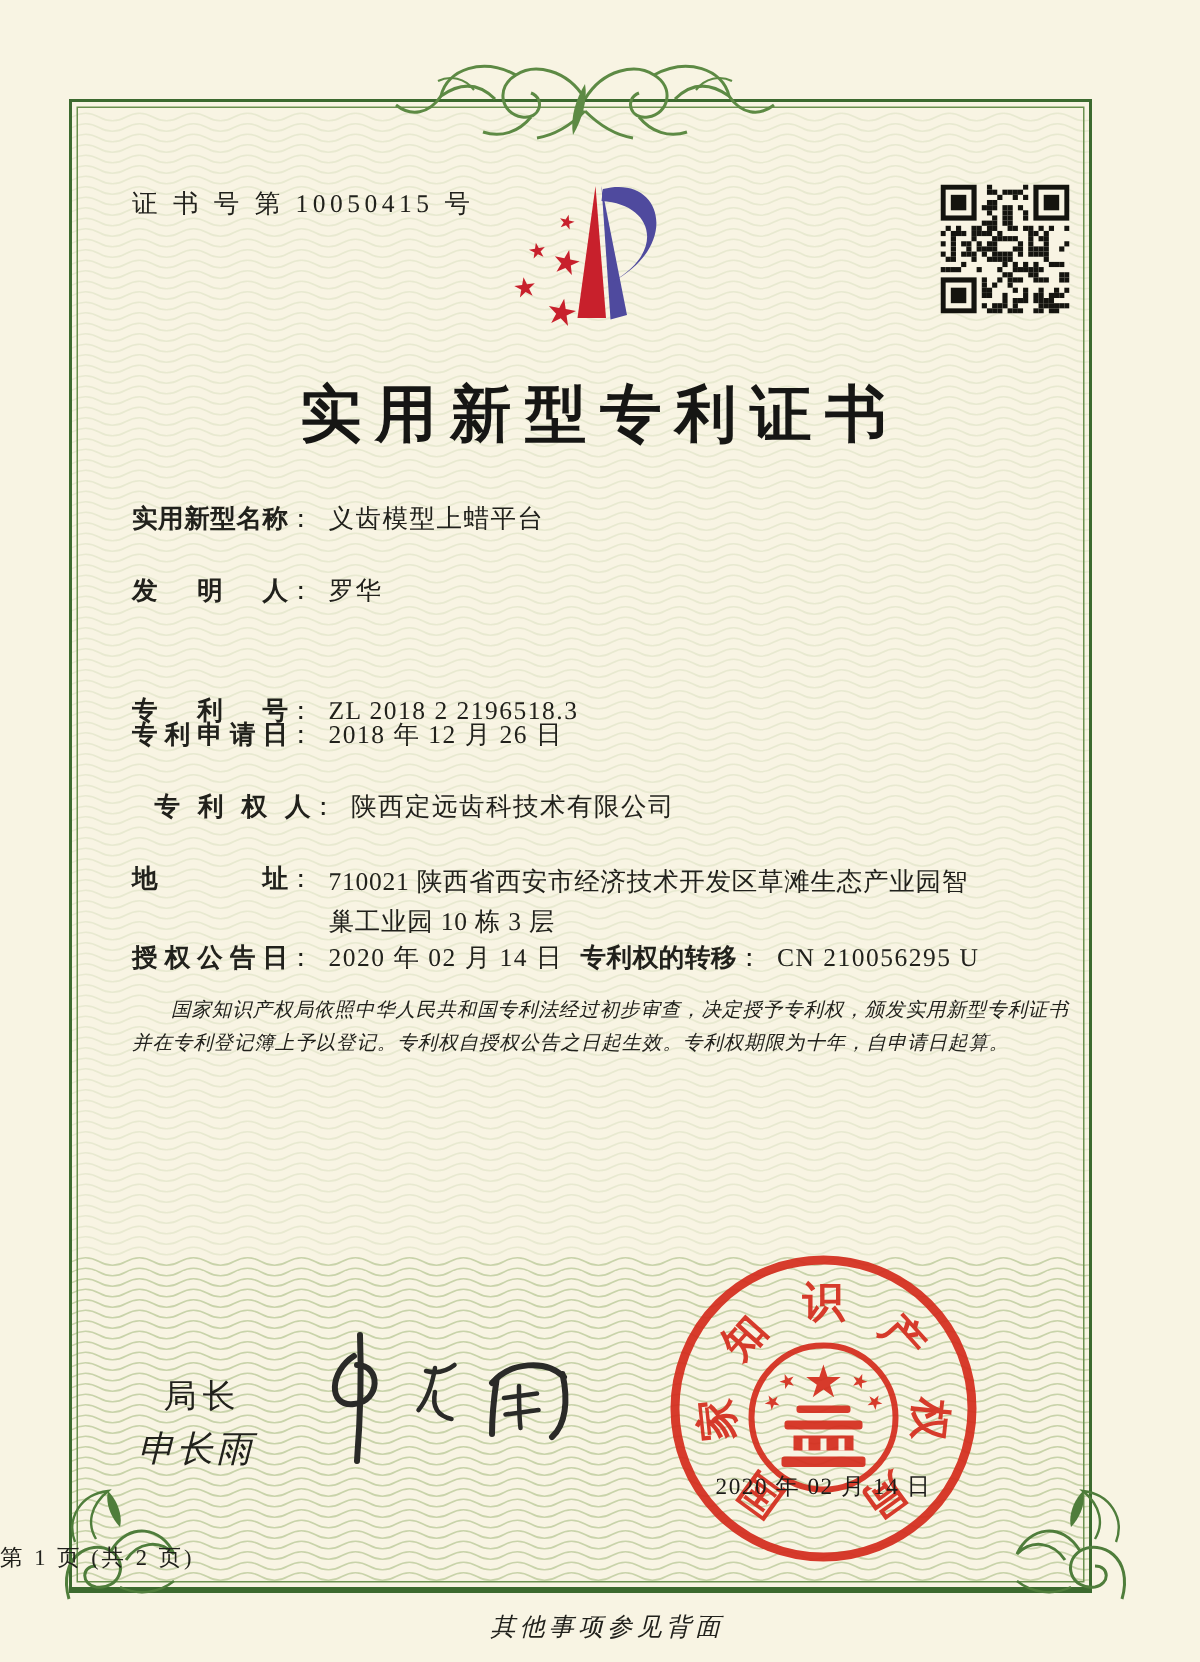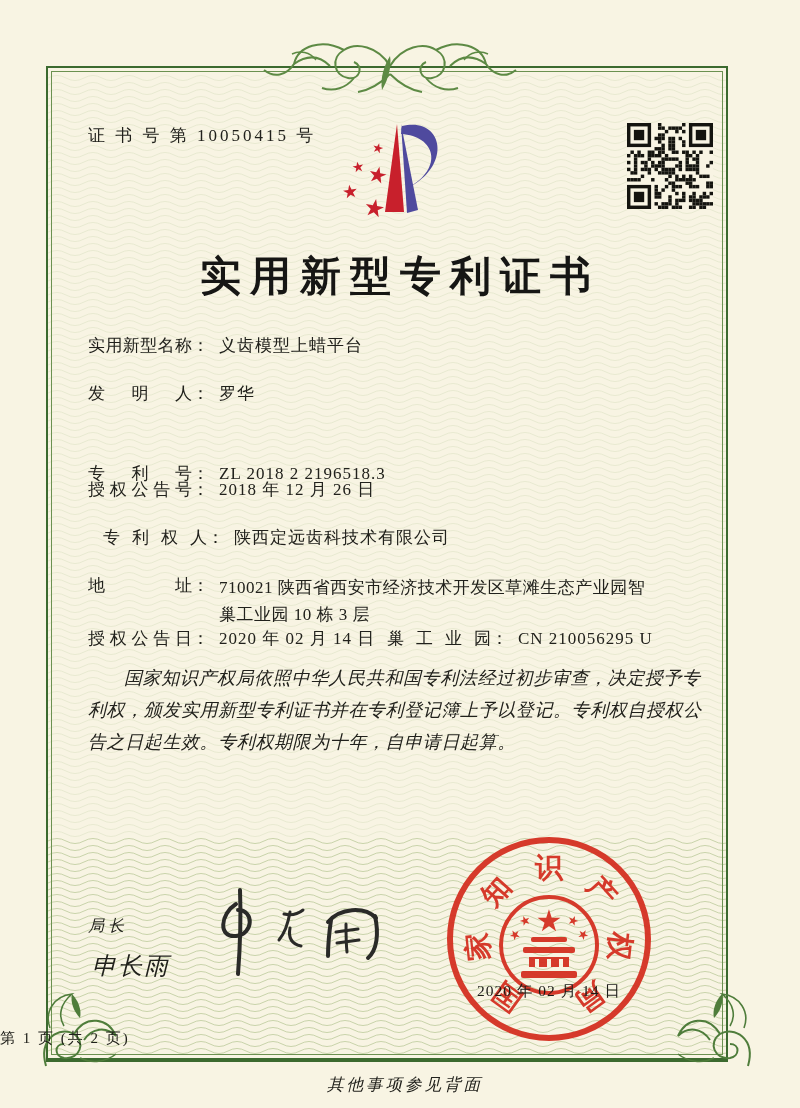--- a/index.html
+++ b/index.html
@@ -38,36 +38,37 @@
     font-size:41px; font-weight:bold; letter-spacing:9px;
     color:#161614; z-index:3;margin-top:11px;
   }
 
   
   .row { left:88px; font-size:17px; z-index:3; white-space:nowrap; }
   .flabel {
     display:inline-block; width:104px;
     text-align:justify; text-align-last:justify;
     vertical-align:top;
+    font-weight:bold;
   }
   .colon { display:inline-block; margin-right:10px; }
   .fvalue { letter-spacing:1px; }
   .addr-val { display:inline-block; vertical-align:top; line-height:27px; letter-spacing:0.5px; }
   .grant-no { left:387px; }
 
   
   .body-text {
     left:88px; top:662px; width:630px;
-    font-size:18px; line-height:32px; letter-spacing:0.6px;
+    font-size:13px; line-height:22px; letter-spacing:0.6px;
     font-style:italic; z-index:3;
   }
   .body-text p { text-indent:2em; }
 
   
-  .signer-title { left:88px; top:916px; font-size:16px; font-style:italic; letter-spacing:4px; z-index:3; }
+  .signer-title { left:109px; top:916px; font-size:22px; letter-spacing:4px; z-index:3; }
   .signer-name  { left:92px; top:950px; font-size:24px; font-style:italic; letter-spacing:2px; z-index:3; }
   #signature { left:178px; top:882px; z-index:3; }
   #seal { left:443px; top:833px; z-index:2; }
   .seal-date {
     left:448px; top:981px; width:202px; text-align:center;
     font-size:15.5px; color:#1b1b18; letter-spacing:1px; z-index:4;
   }
   .page-info { left:0; top:1029px; width:100%; text-align:left; font-size:15px; letter-spacing:2px; z-index:3; }
   .back-note { left:0; top:1074px; width:100%; text-align:center; font-size:16.5px; font-style:italic; letter-spacing:3px; z-index:3;padding-left:10px; }
 
@@ -498,33 +499,33 @@
 <div class="abs row" style="top:334px;">
   <span class="flabel">实用新型名称</span><span class="colon">：</span><span class="fvalue">义齿模型上蜡平台</span>
 </div>
 <div class="abs row" style="top:382px;">
   <span class="flabel">发明人</span><span class="colon">：</span><span class="fvalue">罗华</span>
 </div>
 <div class="abs row" style="top:430px;margin-top:32px;">
   <span class="flabel">专利号</span><span class="colon">：</span><span class="fvalue">ZL 2018 2 2196518.3</span>
 </div>
 <div class="abs row" style="top:478px;">
-  <span class="flabel">授权公告号</span><span class="colon">：</span><span class="fvalue">2018 年 12 月 26 日</span>
+  <span class="flabel">专利申请日</span><span class="colon">：</span><span class="fvalue">2018 年 12 月 26 日</span>
 </div>
 <div class="abs row" style="top:526px;margin-left:15px;">
   <span class="flabel">专利权人</span><span class="colon">：</span><span class="fvalue">陕西定远齿科技术有限公司</span>
 </div>
 <div class="abs row" style="top:574px;">
   <span class="flabel">地址</span><span class="colon">：</span><span class="addr-val"><span>710021 陕西省西安市经济技术开发区草滩生态产业园智</span><br><span>巢工业园 10 栋 3 层</span></span>
 </div>
 <div class="abs row" style="top:627px;">
   <span class="flabel">授权公告日</span><span class="colon">：</span><span class="fvalue">2020 年 02 月 14 日</span>
 </div>
 <div class="abs row grant-no" style="top:627px;">
-  <span class="flabel">巢工业园</span><span class="colon">：</span><span class="fvalue">CN 210056295 U</span>
+  <span class="flabel">专利权的转移</span><span class="colon">：</span><span class="fvalue">CN 210056295 U</span>
 </div>
 
 <div class="abs body-text">
   <p>国家知识产权局依照中华人民共和国专利法经过初步审查，决定授予专利权，颁发实用新型专利证书并在专利登记簿上予以登记。专利权自授权公告之日起生效。专利权期限为十年，自申请日起算。</p>
 </div>
 
 <div class="abs signer-title">局长</div>
 <div class="abs signer-name">申长雨</div>
 
 <svg id="signature" class="abs" width="215" height="105" viewBox="0 0 215 105">

